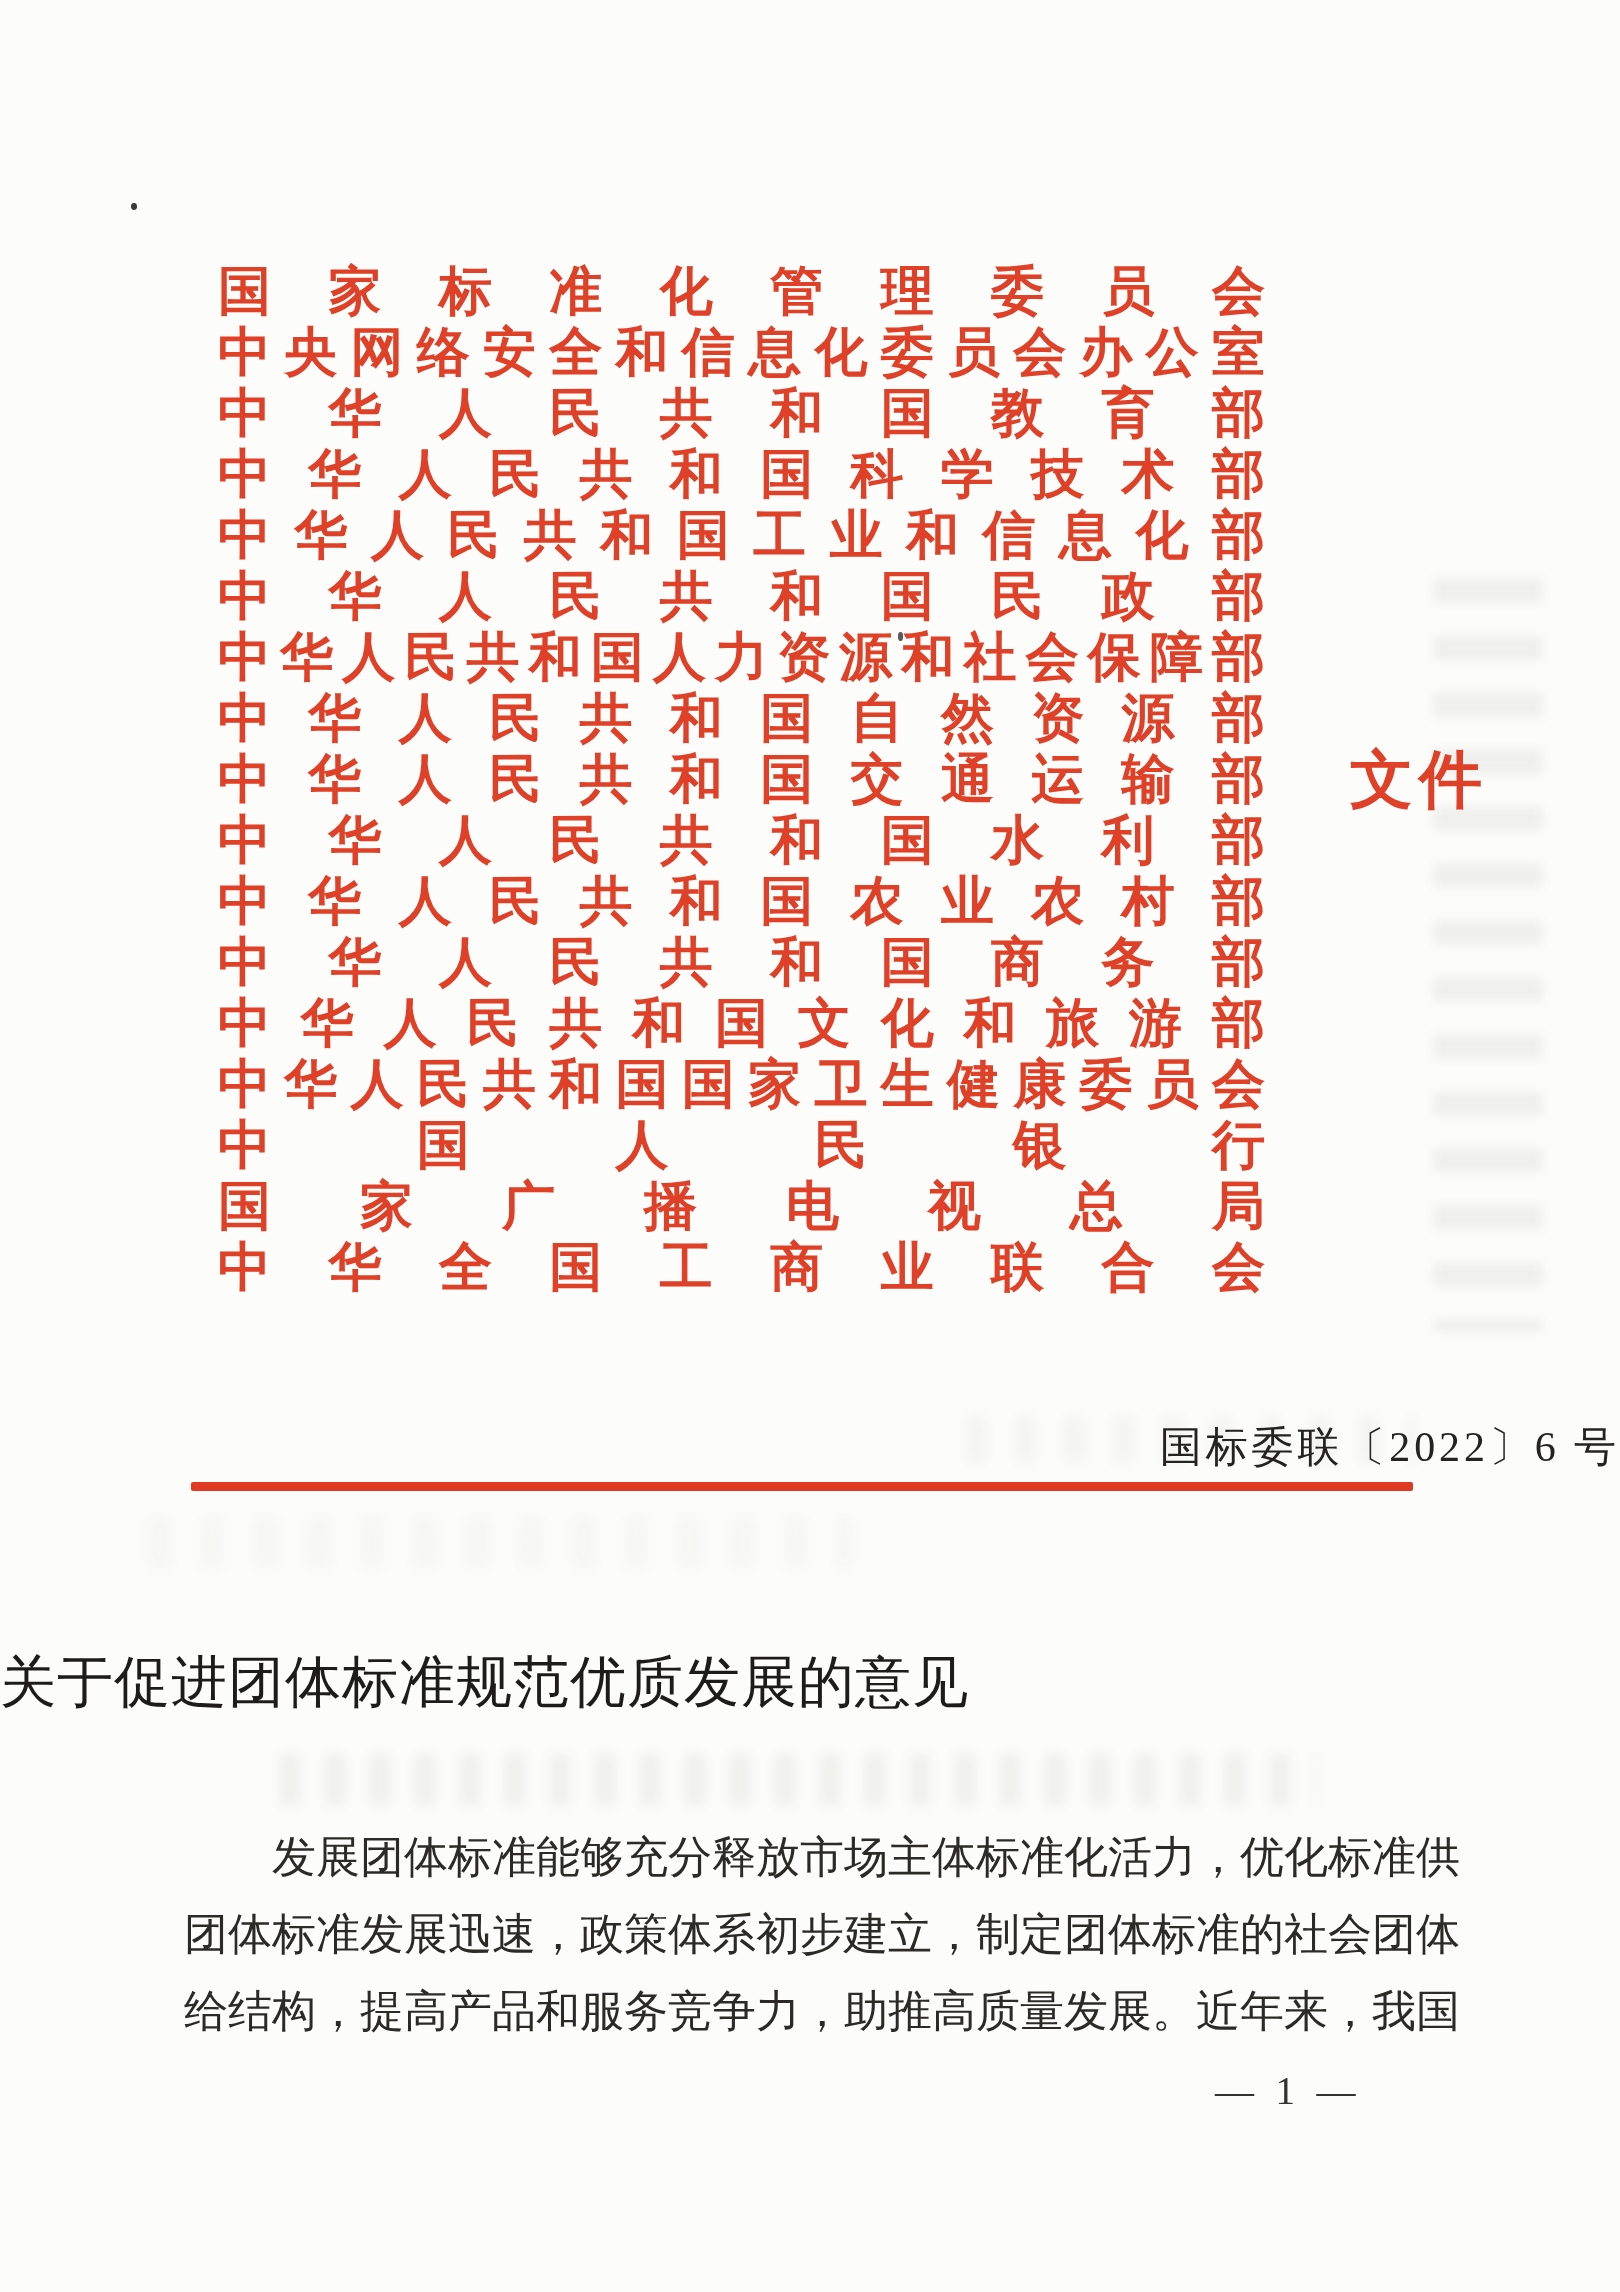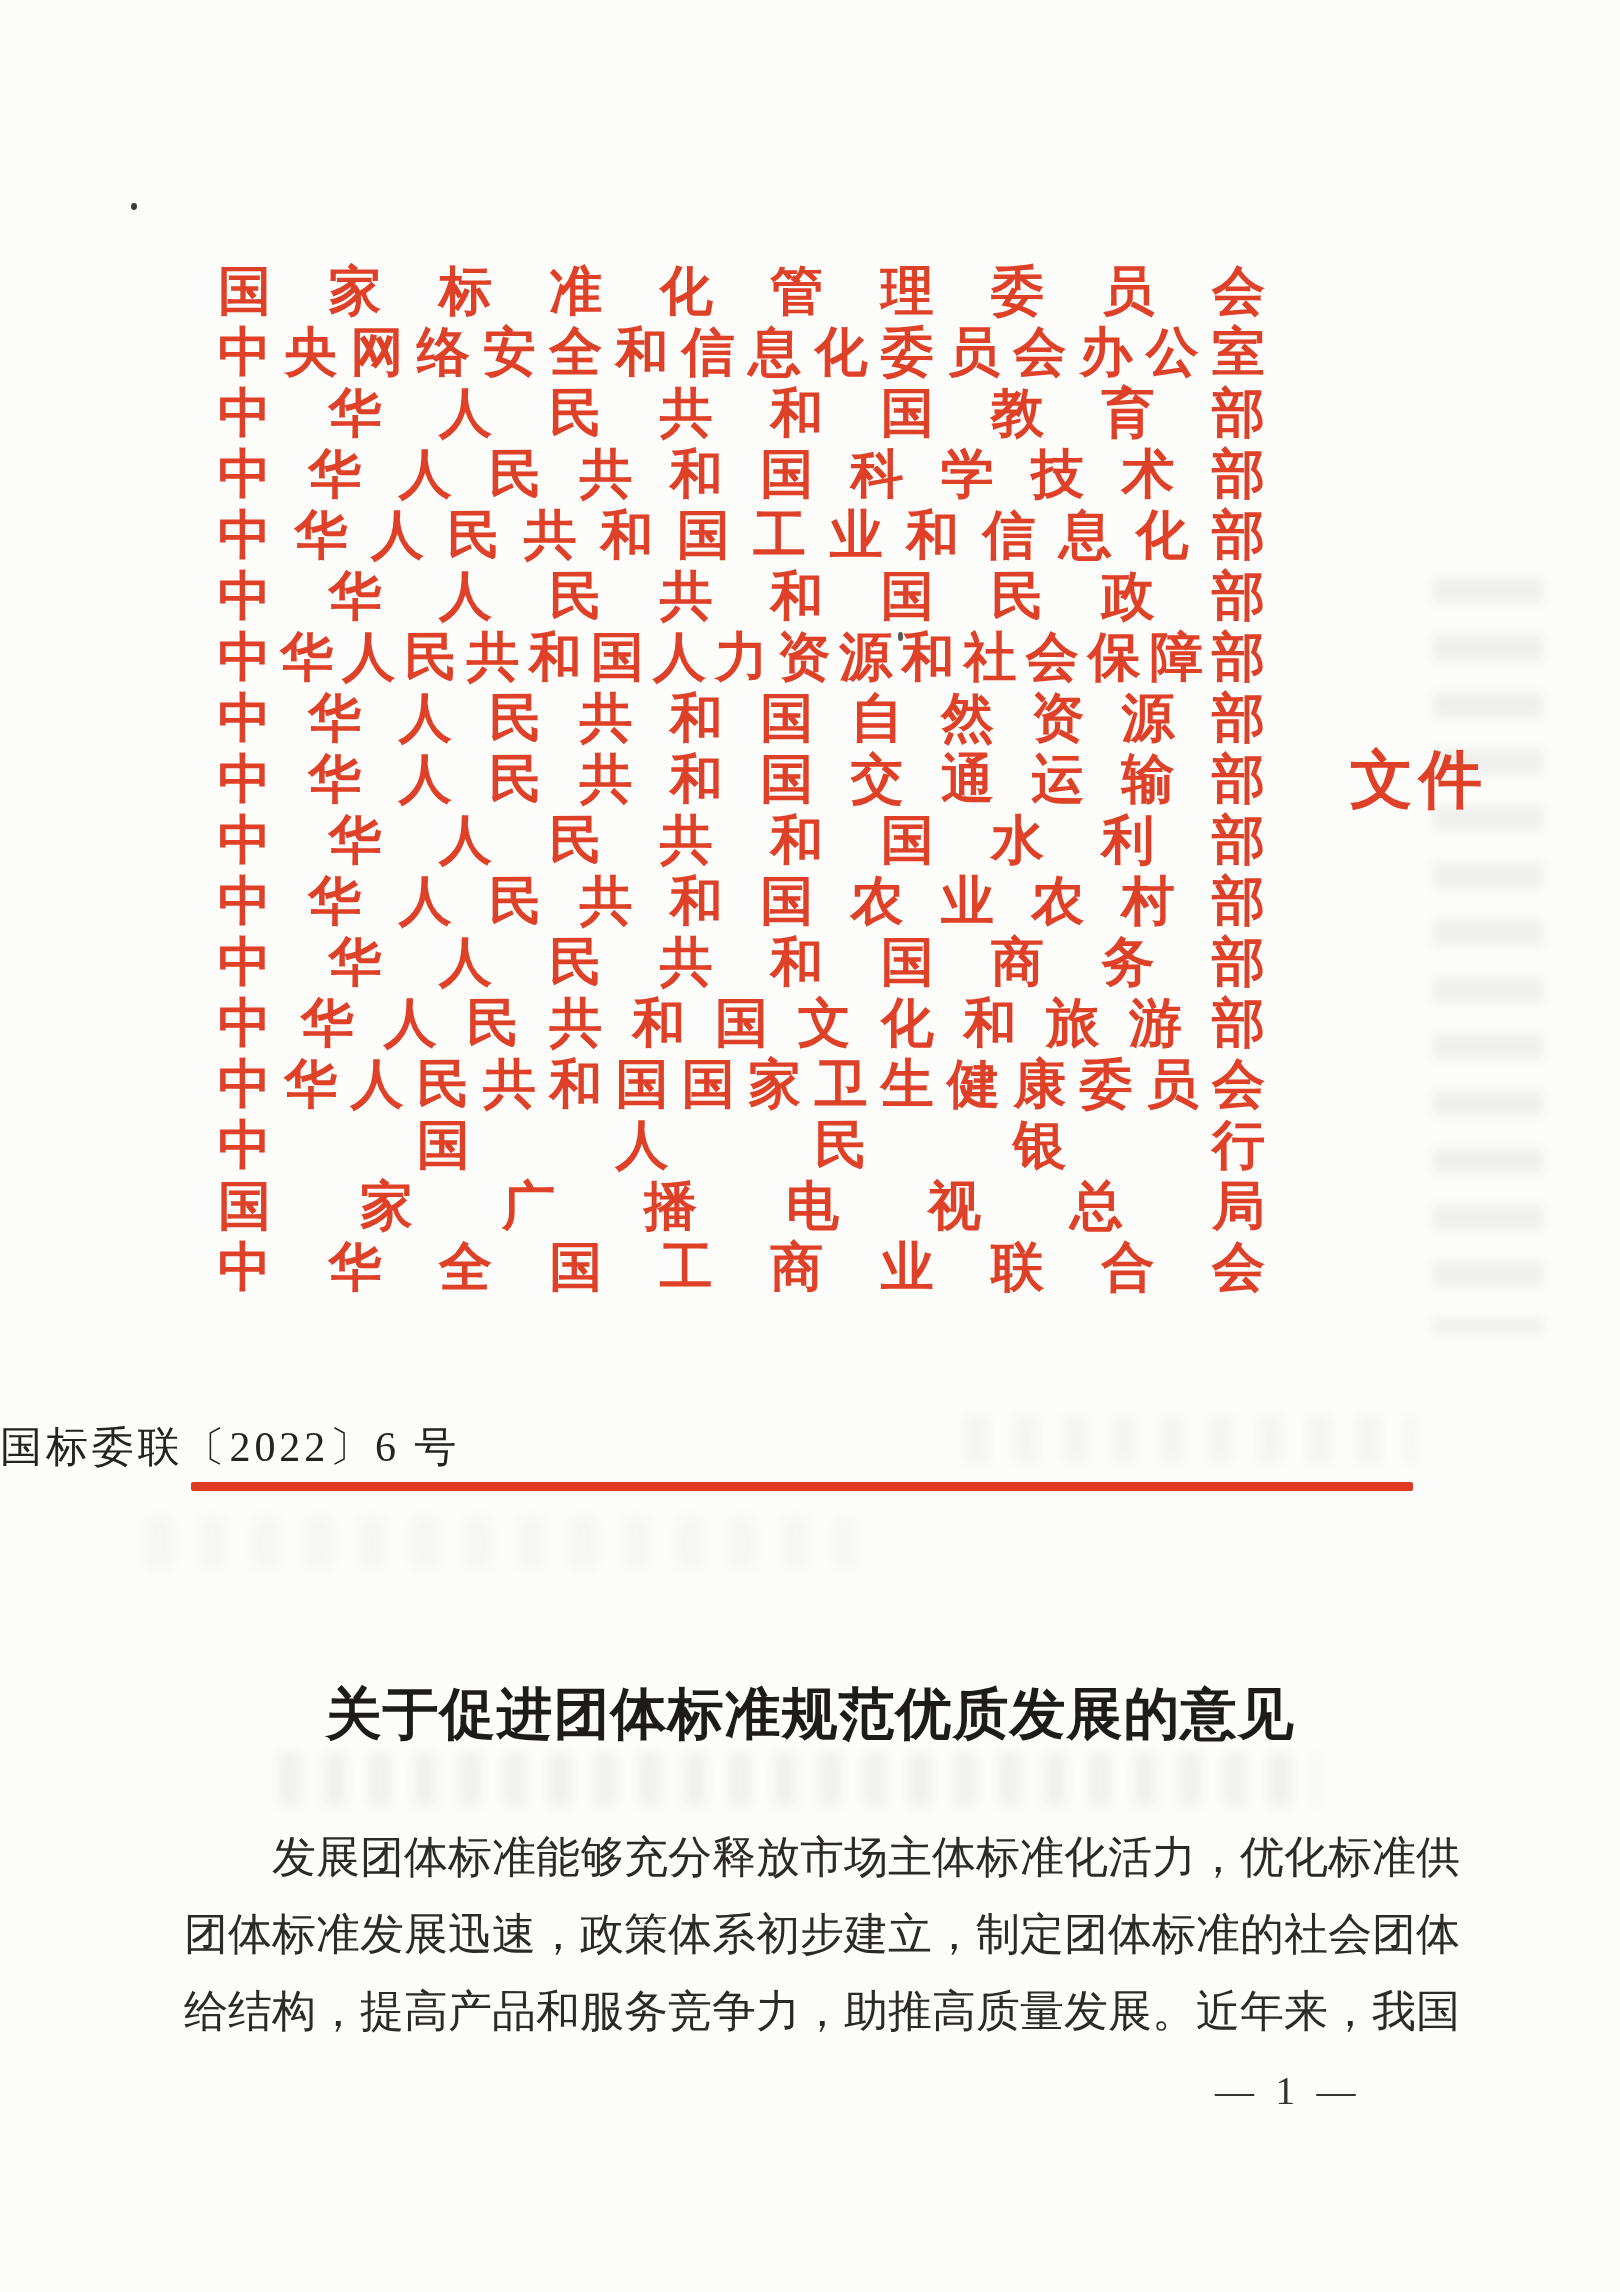--- a/index.html
+++ b/index.html
@@ -39,48 +39,47 @@
     letter-spacing: 5.9px;
     color: var(--agency-red, #df4128);
     white-space: nowrap;
   }
   
   .doc-number {
     position: absolute;
     left: 0;
     top: 1419px;
     width: 1620px;
-    text-align: left;
+    text-align: right;
     font-size: 42px;
     letter-spacing: 3.9px;
     color: #242321;
     white-space: nowrap;
   }
   .red-line {
     position: absolute;
     left: 191px;
     top: 1482px;
     width: 1222px;
     height: 8.8px;
     background: var(--divider-red, #e03a22);
     border-radius: 2px;
   }
   
   .doc-title {
     position: absolute;
     left: 0;
     top: 1645px;
     width: 1620px;
-    text-align: center;
+    text-align: left;
     font-size: 56px;
-    font-weight: bold;
+    font-weight: normal;
     letter-spacing: 1px;
     color: var(--title-black, #1d1c1a);
     white-space: nowrap;
-    margin-top: 32px;
   }
   
   .body-text {
     position: absolute;
     left: 184px;
     top: 1819px;
     width: 1264px;
     font-size: 44px;
     line-height: 77px;
     color: var(--body-black, #2b2a27);

